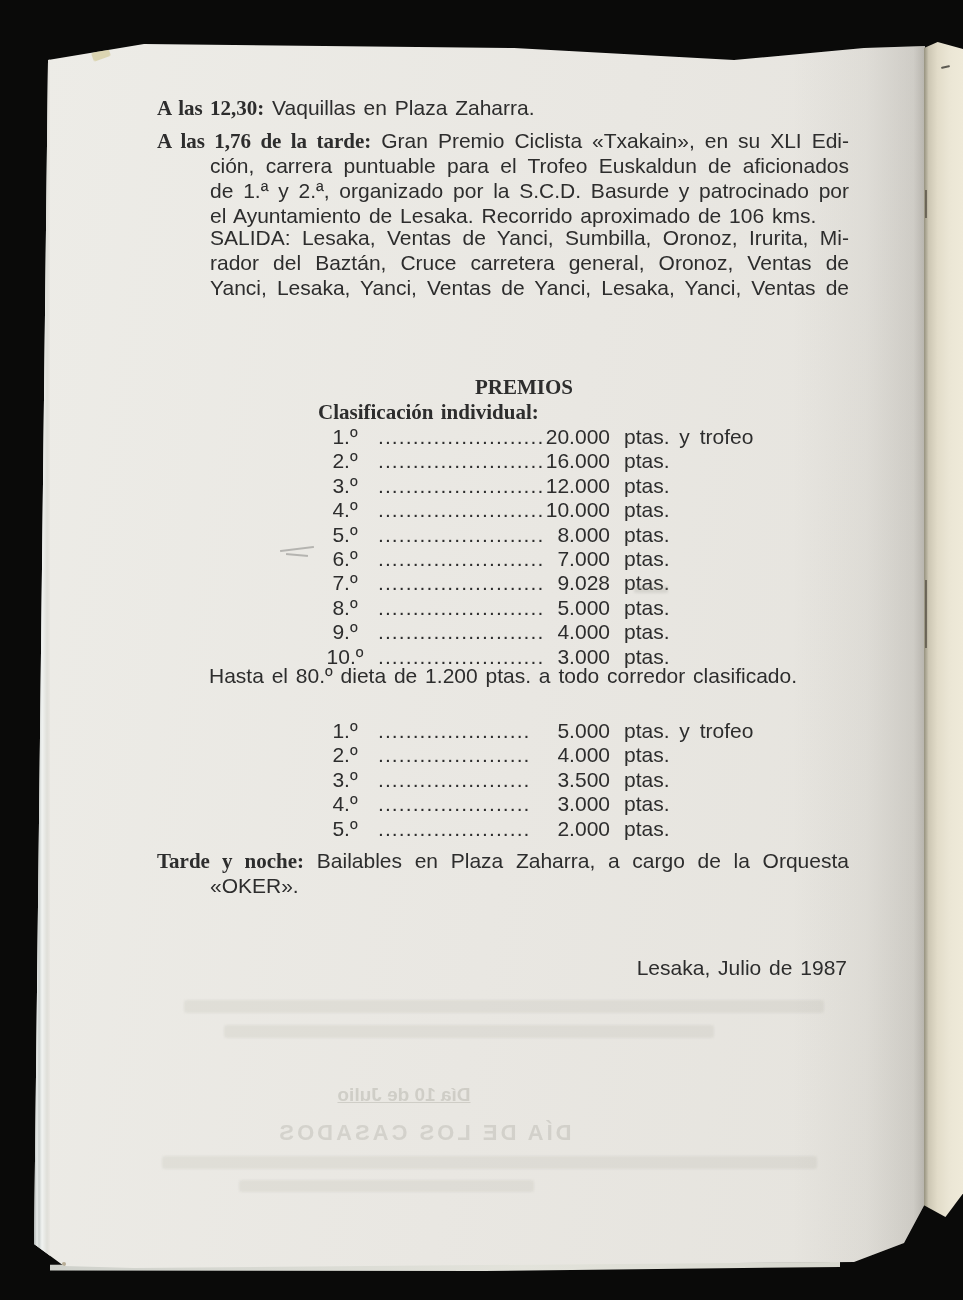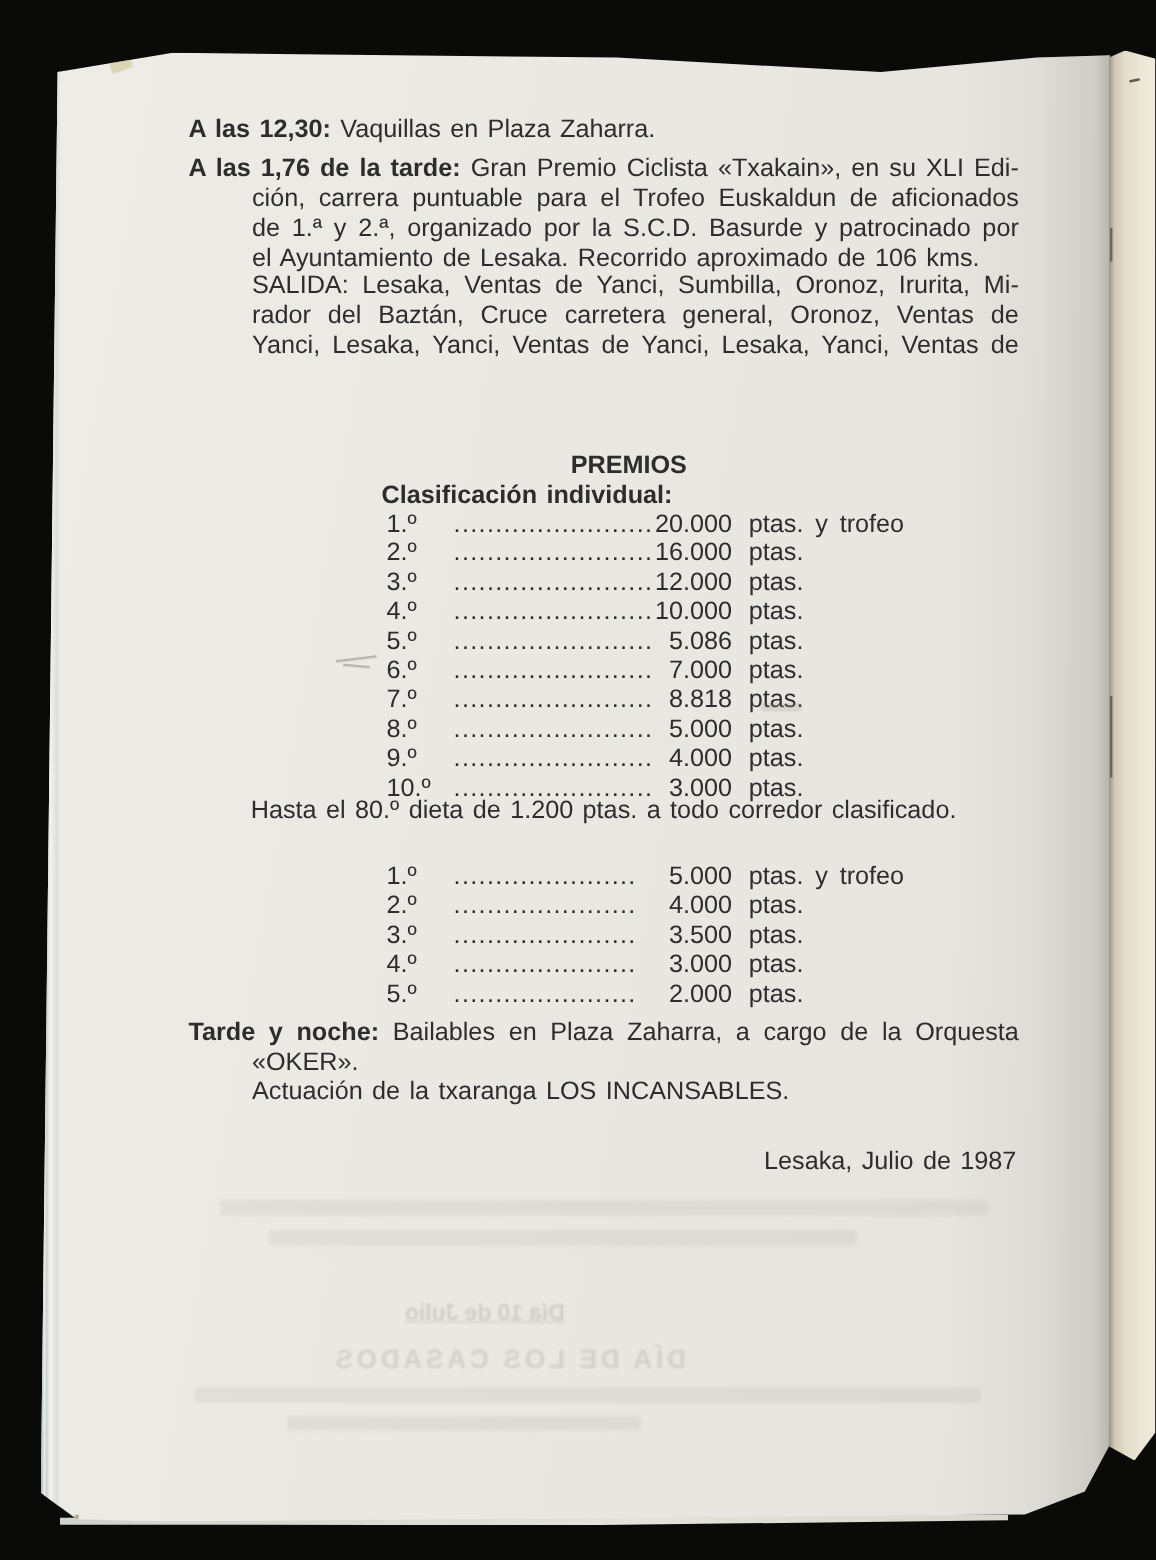--- a/index.html
+++ b/index.html
@@ -35,27 +35,27 @@
   .sliver{
     position:absolute;left:924px;top:42px;width:39px;height:1175px;
     background:linear-gradient(to right,#96927f 0%,#cdc7b4 12%,#e2dcc9 35%,#ebe6d5 65%,#efead9 100%);
     clip-path:polygon(0% 0.5%,35% 0%,100% 0.6%,100% 98%,55% 100%,0% 99%);
   }
   .sliver .crack{position:absolute;left:1px;width:2px;background:rgba(55,50,38,.55);filter:blur(.4px);}
   .sliver .penmark{position:absolute;left:17px;top:24px;width:9px;height:2px;background:#5c5a52;transform:rotate(-12deg);border-radius:1px;}
   
   .line{position:absolute;font-size:21px;line-height:25px;word-spacing:2px;white-space:nowrap;}
   .jl{text-align:justify;text-align-last:justify;white-space:normal;}
-  .bd{font-weight:bold;}
+  .bd{font-weight:bold;font-family:Liberation Serif, serif;}
   .ctr{text-align:center;}
   .rgt{text-align:right;}
   
   .plist{position:absolute;left:288px;}
   .prow{display:flex;align-items:baseline;height:24.4px;line-height:24.4px;font-size:21px;}
-  .rk{width:46px;text-align:left;flex:none;}
+  .rk{width:46px;text-align:center;flex:none;}
   .ld{width:166px;margin-left:10px;letter-spacing:1.1px;overflow:hidden;white-space:nowrap;flex:none;}
   .am{width:66px;text-align:right;flex:none;}
   .un{margin-left:14px;word-spacing:4px;flex:none;}
   
   .ghostbar{position:absolute;background:rgba(125,123,110,.10);filter:blur(1.2px);border-radius:3px;}
   .ghosttext{position:absolute;transform:scaleX(-1);color:rgba(112,112,100,.22);filter:blur(.7px);text-align:center;}
   .g1{font-size:19px;font-weight:bold;text-decoration:underline;}
   .g2{font-size:22px;font-weight:bold;letter-spacing:3px;color:rgba(118,118,105,.19);}
   
   .corner-mark{position:absolute;left:58px;top:12px;width:18px;height:9px;background:rgba(205,195,135,.55);transform:rotate(-20deg);border-radius:2px;filter:blur(.4px);}
@@ -114,33 +114,33 @@
         </div>
       <div class="prow">
           <span class="rk">4.º</span>
           <span class="ld">........................</span>
           <span class="am">10.000</span>
           <span class="un">ptas.</span>
         </div>
       <div class="prow">
           <span class="rk">5.º</span>
           <span class="ld">........................</span>
-          <span class="am">5.086</span>
+          <span class="am">8.000</span>
           <span class="un">ptas.</span>
         </div>
       <div class="prow">
           <span class="rk">6.º</span>
           <span class="ld">........................</span>
           <span class="am">7.000</span>
           <span class="un">ptas.</span>
         </div>
       <div class="prow">
           <span class="rk">7.º</span>
           <span class="ld">........................</span>
-          <span class="am">8.818</span>
+          <span class="am">9.028</span>
           <span class="un">ptas.</span>
         </div>
       <div class="prow">
           <span class="rk">8.º</span>
           <span class="ld">........................</span>
           <span class="am">5.000</span>
           <span class="un">ptas.</span>
         </div>
       <div class="prow">
           <span class="rk">9.º</span>
@@ -190,21 +190,20 @@
           <span class="am">2.000</span>
           <span class="un">ptas.</span>
         </div>
     </div>
 
     <div class="line jl" style="left:123px;top:810px;width:692px;">
       <span class="bd">Tarde y noche:</span>
       <span>Bailables en Plaza Zaharra, a cargo de la Orquesta</span>
     </div>
     <div class="line" style="left:176px;top:835px;">«OKER».</div>
-    <div class="line" style="left:176px;top:859px;">Actuación de la txaranga LOS INCANSABLES.</div>
 
     <div class="line rgt" style="left:123px;top:917px;width:690px;">Lesaka, Julio de 1987</div>
 
     <div class="ghostbar" style="left:150px;top:962px;width:640px;height:13px;"></div>
     <div class="ghostbar" style="left:190px;top:987px;width:490px;height:13px;"></div>
     <div class="ghosttext g1" style="left:260px;top:1046px;width:220px;">Día 10 de Julio</div>
     <div class="ghosttext g2" style="left:200px;top:1082px;width:380px;">DÍA DE LOS CASADOS</div>
     <div class="ghostbar" style="left:128px;top:1118px;width:655px;height:13px;"></div>
     <div class="ghostbar" style="left:205px;top:1142px;width:295px;height:12px;"></div>
 

